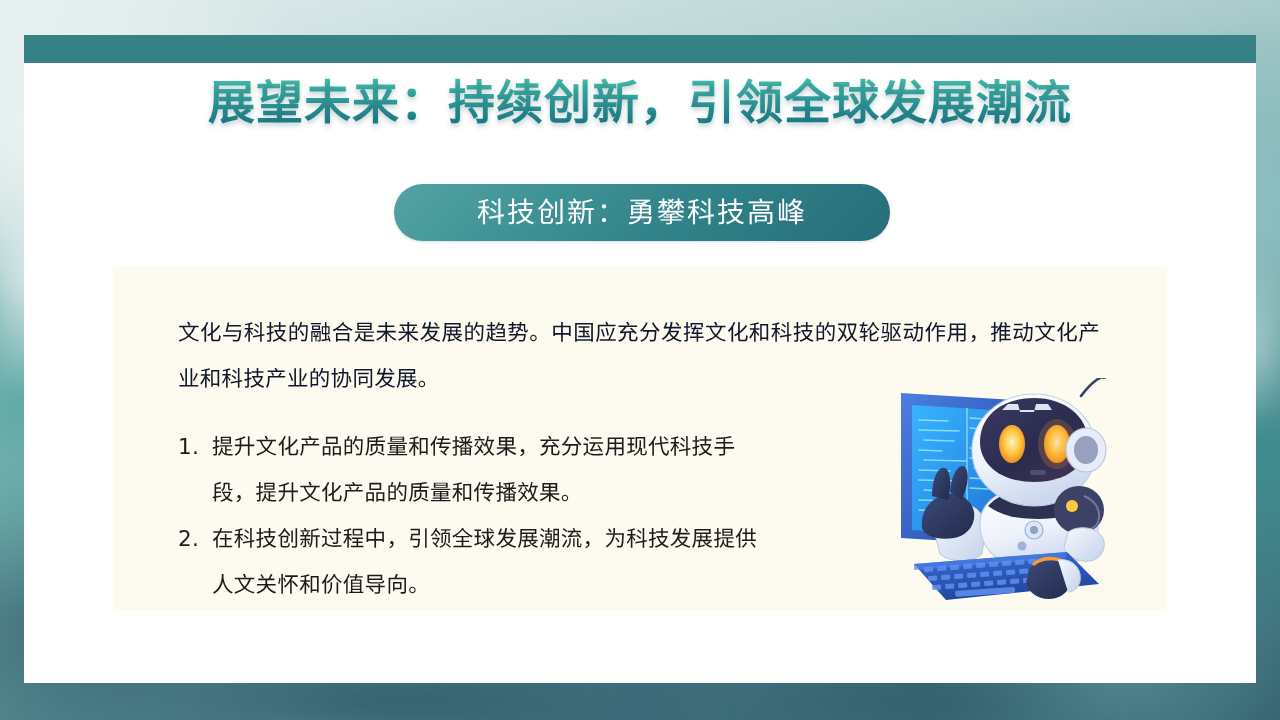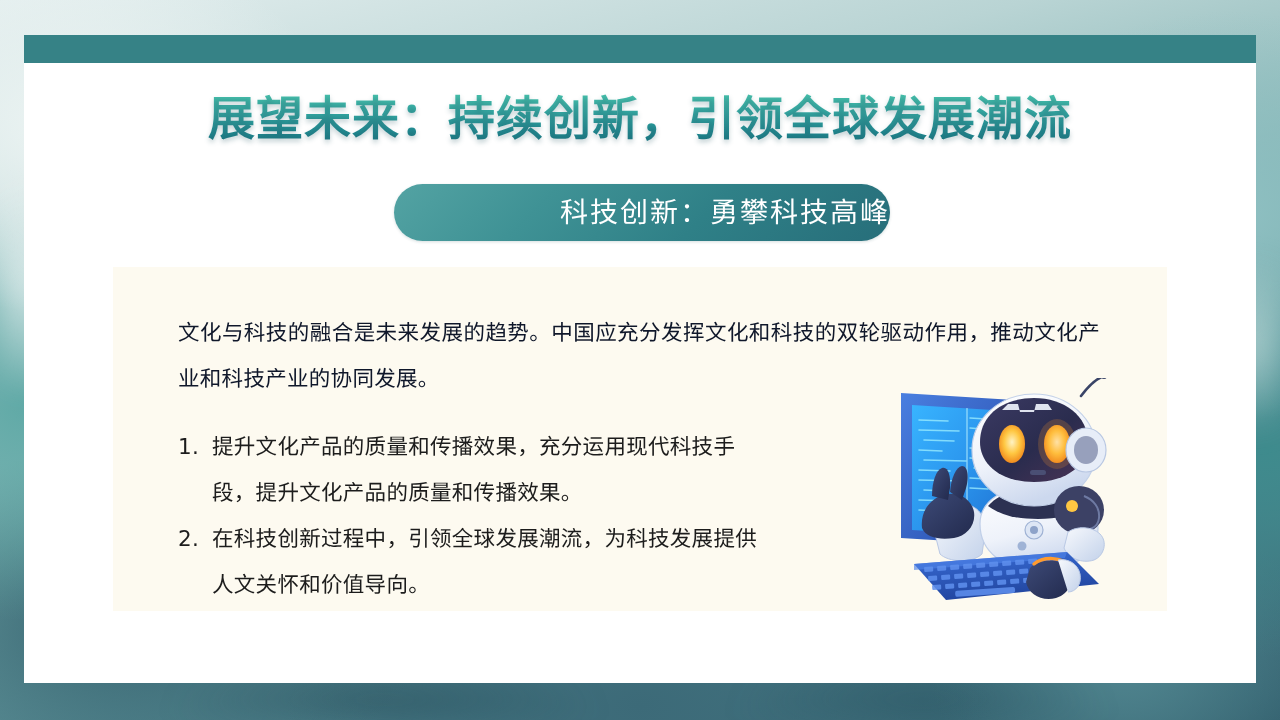--- a/index.html
+++ b/index.html
@@ -59,21 +59,21 @@
     left: 0; top: 0;
     width: 100%;
     height: 28px;
     background: #368286;
   }
 
   
   .title {
     position: absolute;
     left: 0;
-    top: 92px;
+    top: 76px;
     width: 1280px;
     text-align: center;
     font-family: "DejaVu Sans", "Liberation Sans", sans-serif;
     font-weight: 700;
     font-size: 47px;
     letter-spacing: 1px;
     line-height: 1.15;
     background: linear-gradient(180deg, #49c2ab 0%, #36aba4 34%, #228d93 70%, #17727f 100%);
     -webkit-background-clip: text;
     background-clip: text;
@@ -87,21 +87,21 @@
   .pill {
     position: absolute;
     left: 394px;
     top: 184px;
     width: 496px;
     height: 57px;
     border-radius: 29px;
     background: linear-gradient(135deg, #53a3a3 0%, #3f9295 30%, #2f8087 62%, #276e7a 100%);
     display: flex;
     align-items: center;
-    justify-content: flex-end;
+    justify-content: center;
     box-shadow: 0 1px 3px rgba(30,70,80,.18);
   }
   .pill span {
     font-family: "DejaVu Serif", "Liberation Serif", serif;
     font-size: 28px;
     color: #ffffff;
     letter-spacing: 2px;
     line-height: 1;
   }
 

